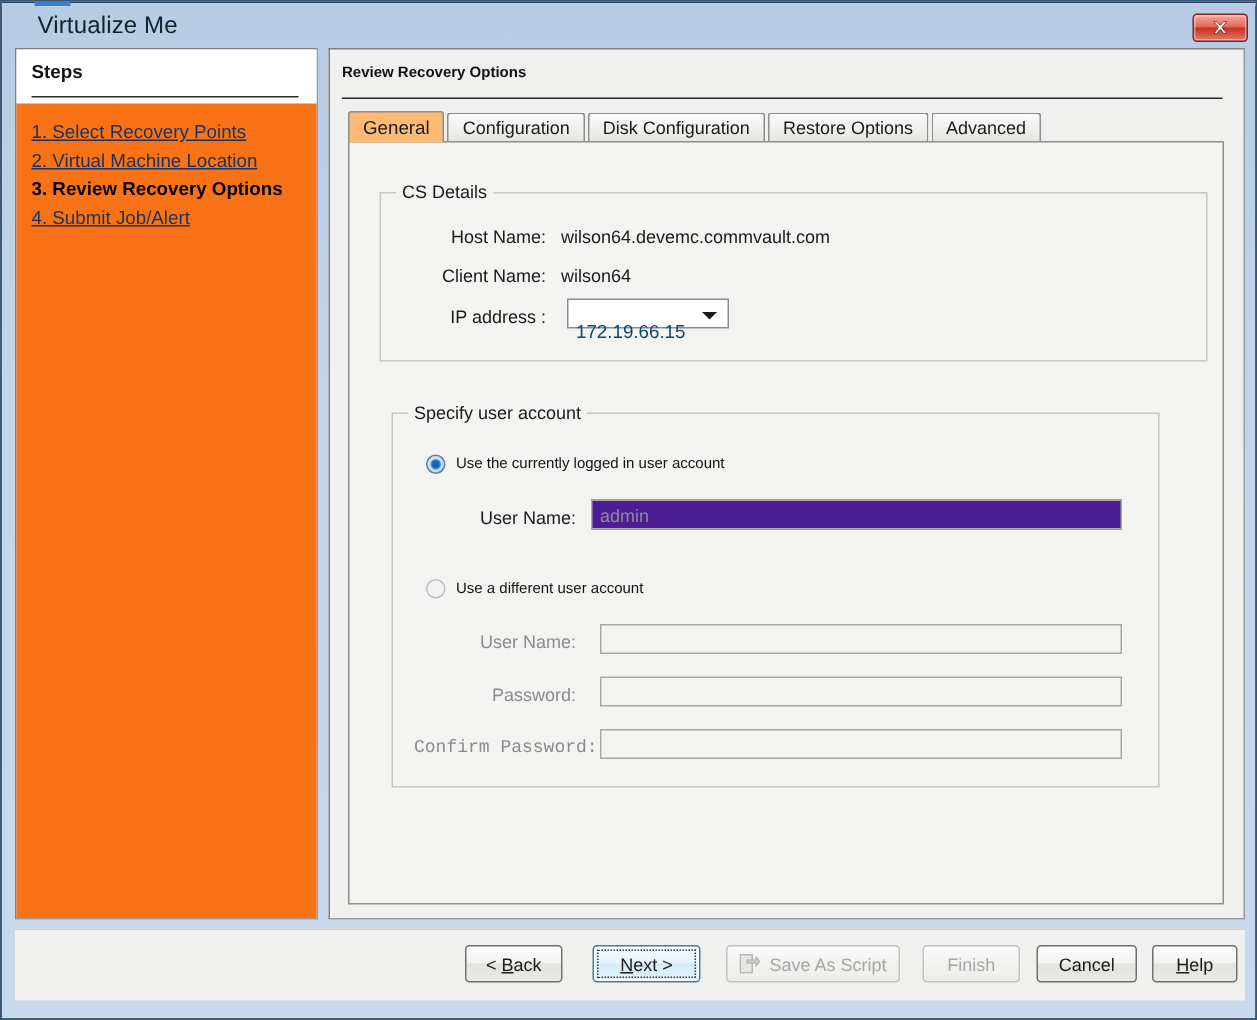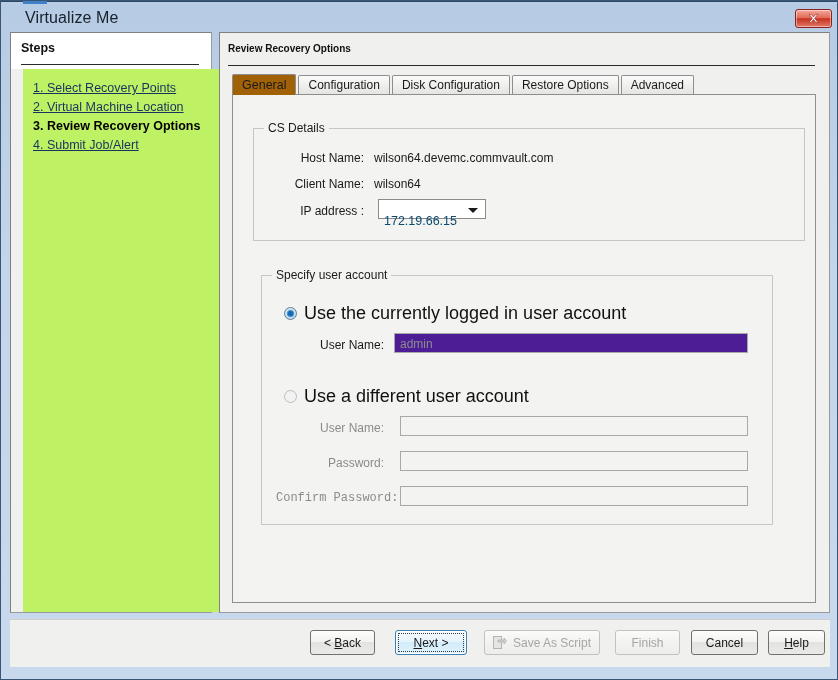--- a/index.html
+++ b/index.html
@@ -75,23 +75,22 @@
   .steps-title {
     position: absolute; left: 10px; top: 8px;
     font-size: 12.5px; font-weight: bold; color: #111;
   }
   .steps-rule {
     position:absolute; left:10px; top:31px; width:178px; height:1px;
     background:#2a2a2a;
   }
   .steps-list {
     position:absolute; left:0; top:36px; width:200px; bottom:0;
-    background:#bef264;
+    background:#f97316;
     padding: 10px 0 0 10px;
-    margin-left: 12px;
   }
   .step {
     font-size: 12.5px;
     color: #18335e;
     line-height: 19px;
     margin-bottom: 0px;
     white-space: nowrap;
     cursor: pointer;
   }
   .step span.lbl { text-decoration: underline; }
@@ -133,21 +132,21 @@
     font-size: 12px;
     color: #1a1a1a;
     background: linear-gradient(to bottom, #fbfbfb 0%, #eeeeec 55%, #e3e3e0 100%);
     border: 1px solid #8e8e8e;
     border-bottom: none;
     border-radius: 2px 2px 0 0;
     cursor: pointer;
     white-space: nowrap;
   }
   .tab.active {
-    background: #a16207;
+    background: #fdba74;
     border-color: #8e8e8e;
     z-index: 3;
     height: 21px;
     margin-top: -1px;
     line-height: 21px;
     font-size: 12.5px;
   }
   .tabpanel {
     position: absolute;
     left: 12px; top: 61px;
@@ -230,21 +229,21 @@
     background: radial-gradient(circle at 45% 40%, #eef6fb 0%, #cfe2ef 45%, #b0c8da 100%);
   }
   .radio.checked::after {
     content:"";
     position:absolute; left:3px; top:3px;
     width:5px;height:5px;border-radius:50%;
     background:#1569b0;
     box-shadow: 0 0 0 1px #3e8bc9;
   }
   .radio.disabled { border-color:#bdbdbd; background:#f2f2f2; }
-  .radio-row .rlabel { font-size: 18px; color: #111; }
+  .radio-row .rlabel { font-size: 10px; color: #111; }
 
   
   .textbox {
     position: absolute;
     height: 20px;
     background: #f3f3f1;
     border: 1px solid #a8a8a6;
     font-size: 12px;
   }
   .textbox .tval {

